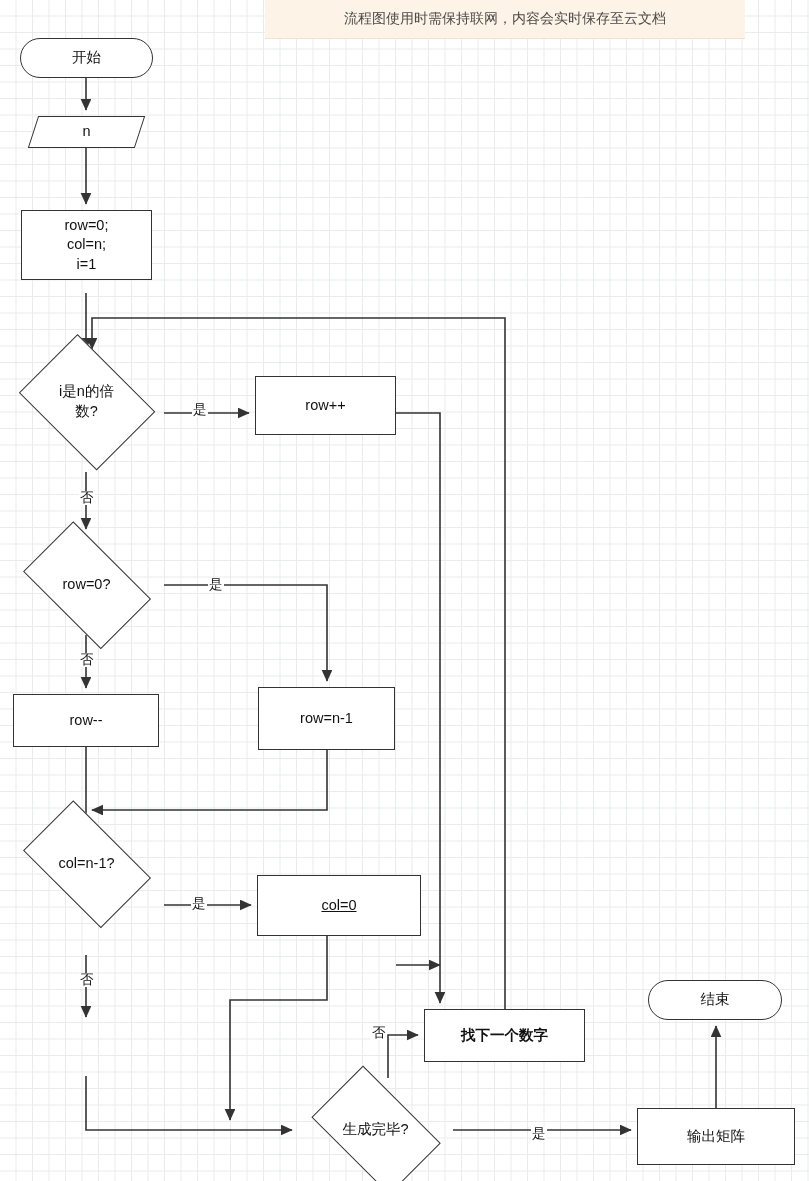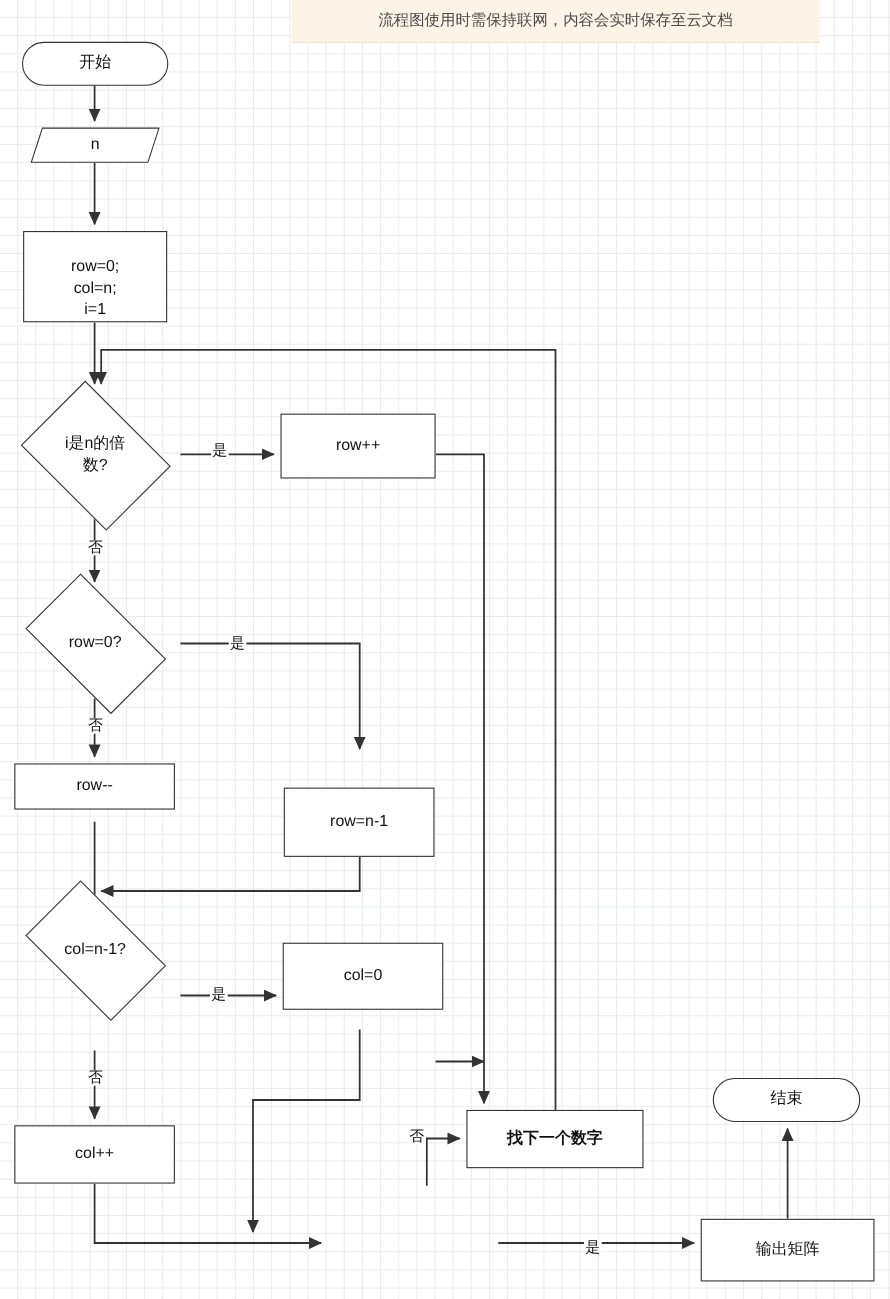--- a/index.html
+++ b/index.html
@@ -161,66 +161,67 @@
 
   <div class="node stadium" style="left:20px; top:6px; width:133px; height:40px;margin-top:32px;">
     <span>开始</span>
   </div>
 
   <div class="node parallelogram" style="left:33px; top:116px; width:107px; height:32px;">
     <span class="pshape"></span>
     <span class="plabel">n</span>
   </div>
 
-  <div class="node rect" style="left:21px; top:210px; width:131px; height:83px;align-items:flex-end;">
+  <div class="node rect" style="left:21px; top:210px; width:131px; height:70px;">
     <span>row=0;
 col=n;
 i=1</span>
   </div>
 
-  <div class="node diamond" style="left:9px; top:355px; width:155px; height:117px;">
+  <div class="node diamond" style="left:9px; top:343px; width:155px; height:117px;">
     <span class="dshape"></span>
     <span class="dlabel">i是n的倍
 数?</span>
   </div>
 
   <div class="node rect" style="left:255px; top:376px; width:141px; height:59px;">
     <span>row++</span>
   </div>
 
   <div class="node diamond" style="left:9px; top:535px; width:155px; height:100px;">
     <span class="dshape"></span>
     <span class="dlabel">row=0?</span>
   </div>
 
-  <div class="node rect" style="left:13px; top:694px; width:146px; height:42px;">
+  <div class="node rect" style="left:13px; top:694px; width:146px; height:53px;">
     <span>row--</span>
   </div>
 
-  <div class="node rect" style="left:258px; top:687px; width:137px; height:63px;margin-top:29px;">
+  <div class="node rect" style="left:258px; top:687px; width:137px; height:63px;">
     <span>row=n-1</span>
   </div>
 
   <div class="node diamond" style="left:9px; top:814px; width:155px; height:100px;">
     <span class="dshape"></span>
     <span class="dlabel">col=n-1?</span>
   </div>
 
-  <div class="node rect" style="left:257px; top:857px; width:146px; height:61px;">
+  <div class="node rect" style="left:257px; top:875px; width:164px; height:61px;text-decoration:underline;">
     <span>col=0</span>
   </div>
 
-  <div class="node rect" style="left:13px; top:1023px; width:146px; height:53px;">
-    <span>col++</span>
-  </div>
 
   <div class="node rect" style="left:424px; top:1009px; width:161px; height:53px;font-weight:bold;">
     <span>找下一个数字</span>
   </div>
 
+  <div class="node diamond" style="left:298px; top:1078px; width:155px; height:103px;">
+    <span class="dshape"></span>
+    <span class="dlabel">生成完毕?</span>
+  </div>
 
   <div class="node rect" style="left:637px; top:1108px; width:158px; height:57px;">
     <span>输出矩阵</span>
   </div>
 
   <div class="node stadium" style="left:648px; top:980px; width:134px; height:40px;">
     <span>结束</span>
   </div>
 
   <span class="edge-label" style="left:192px; top:403px;">是</span>

